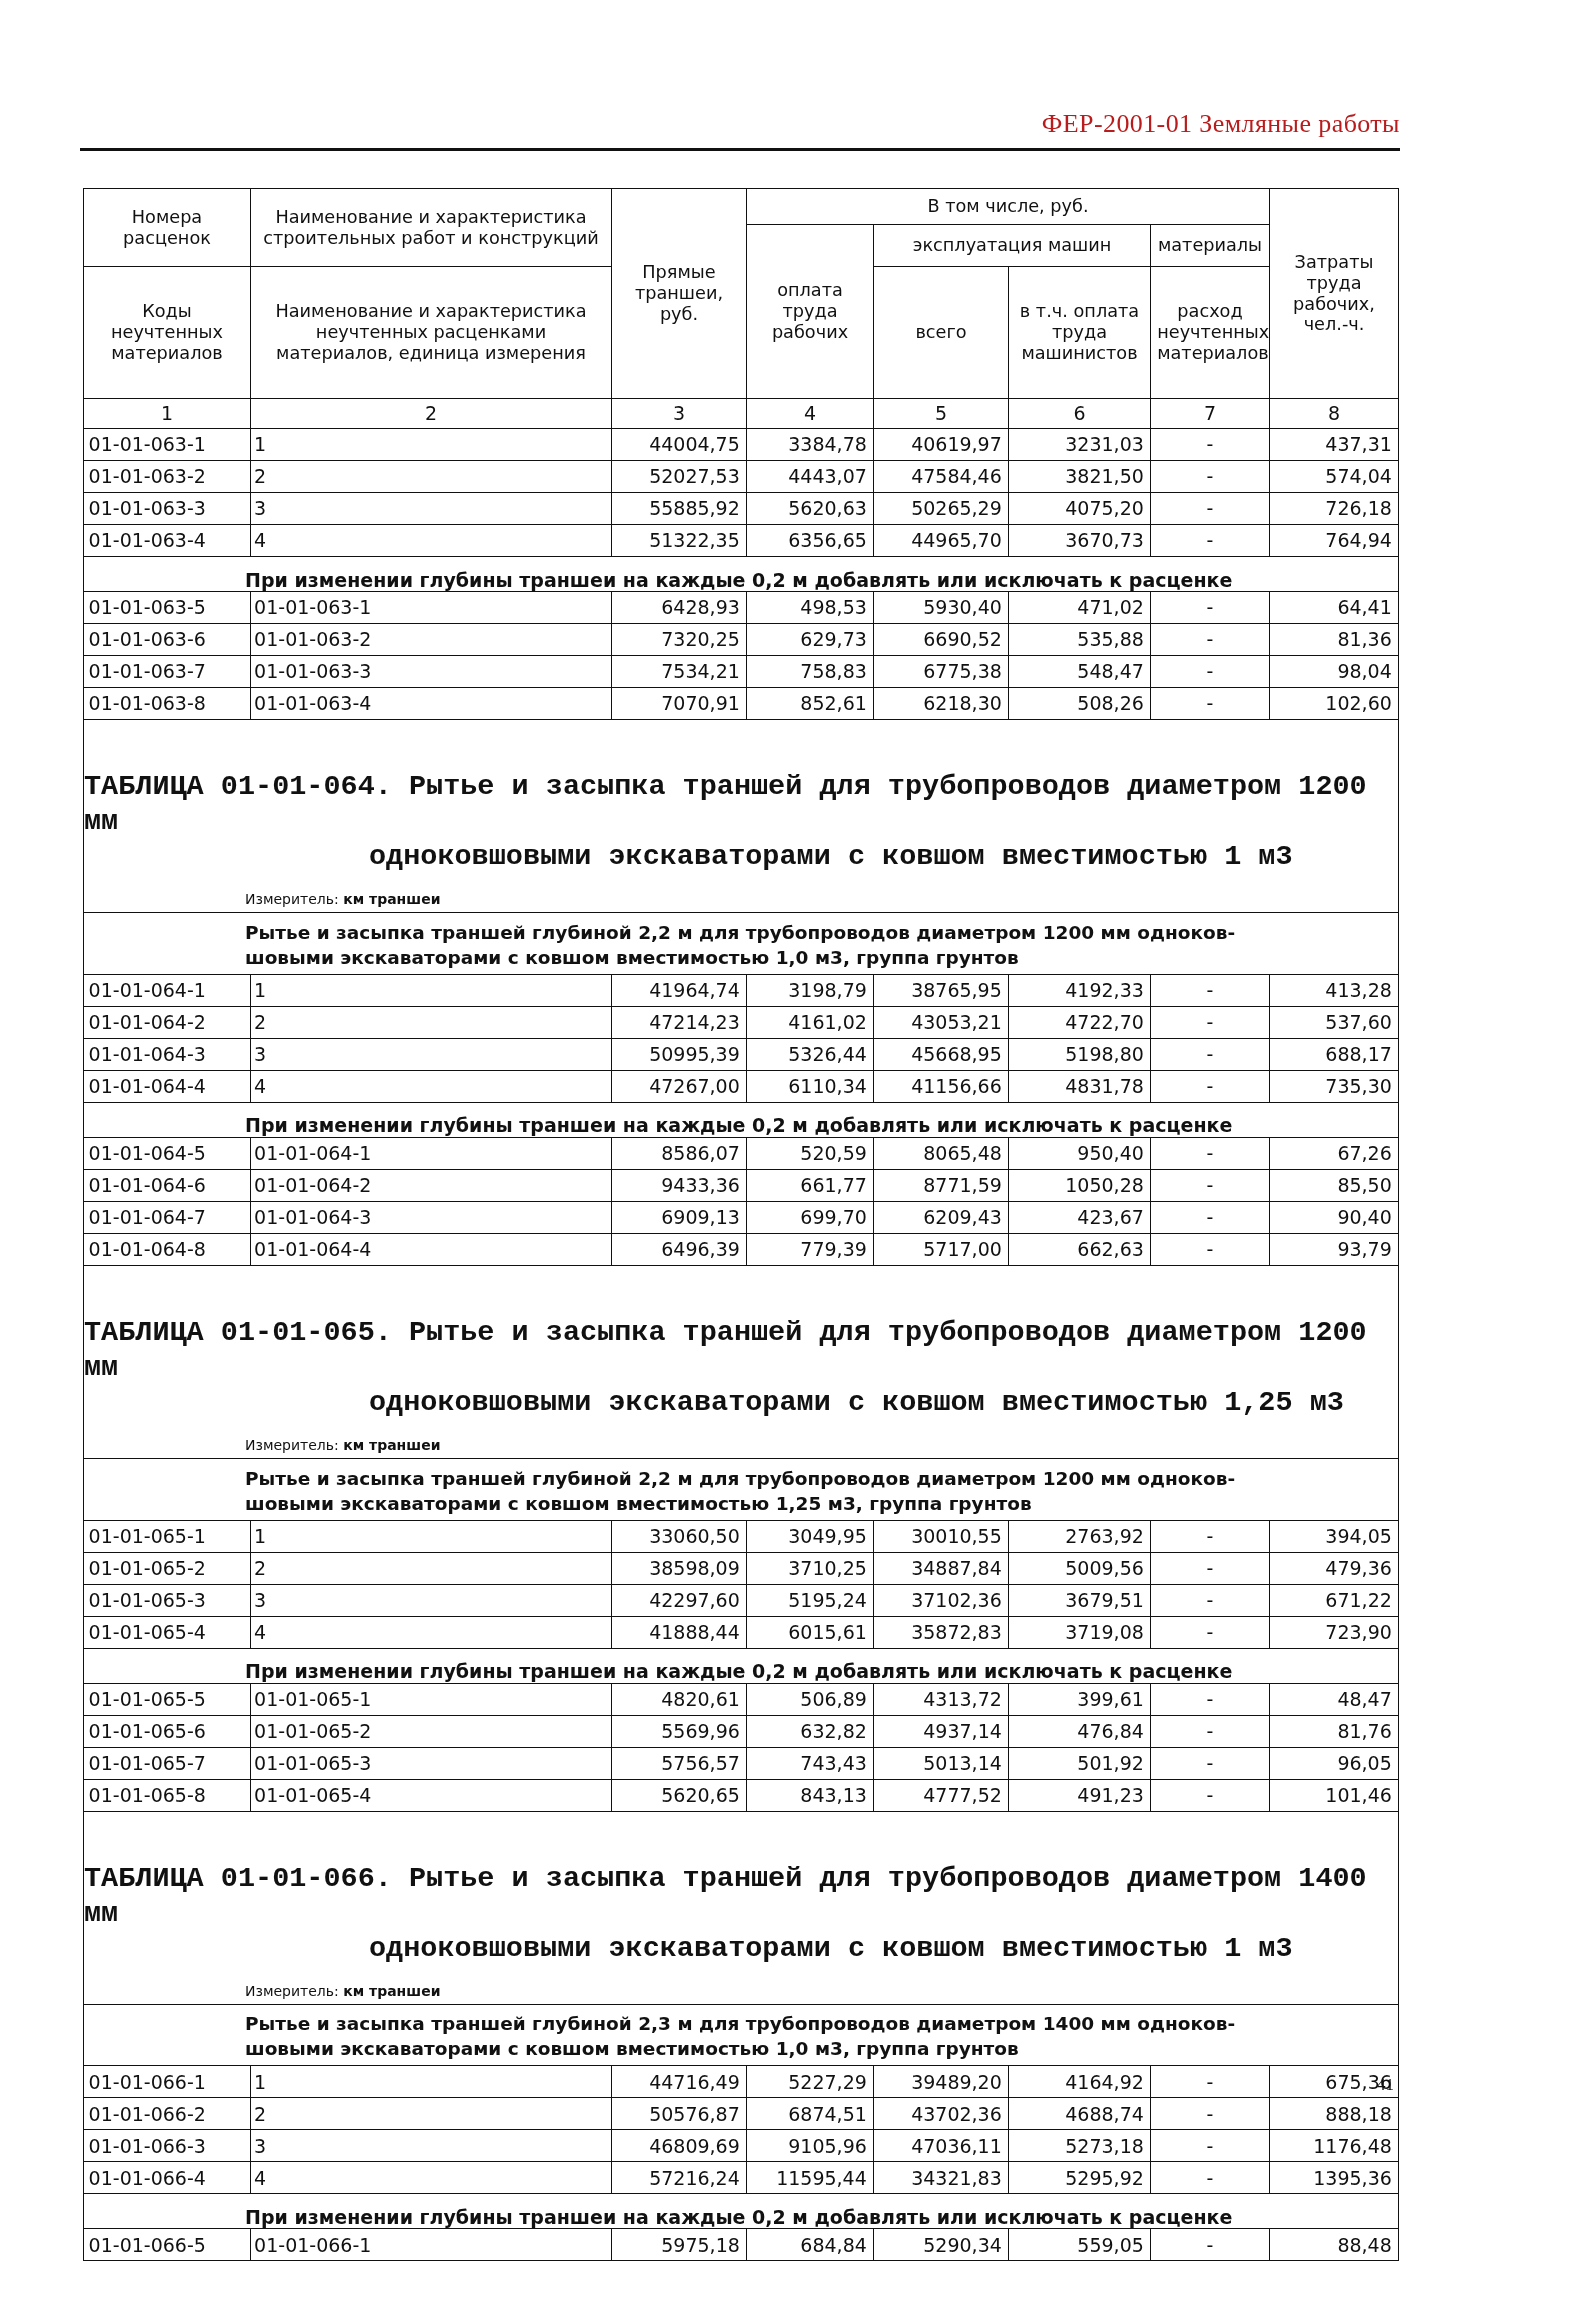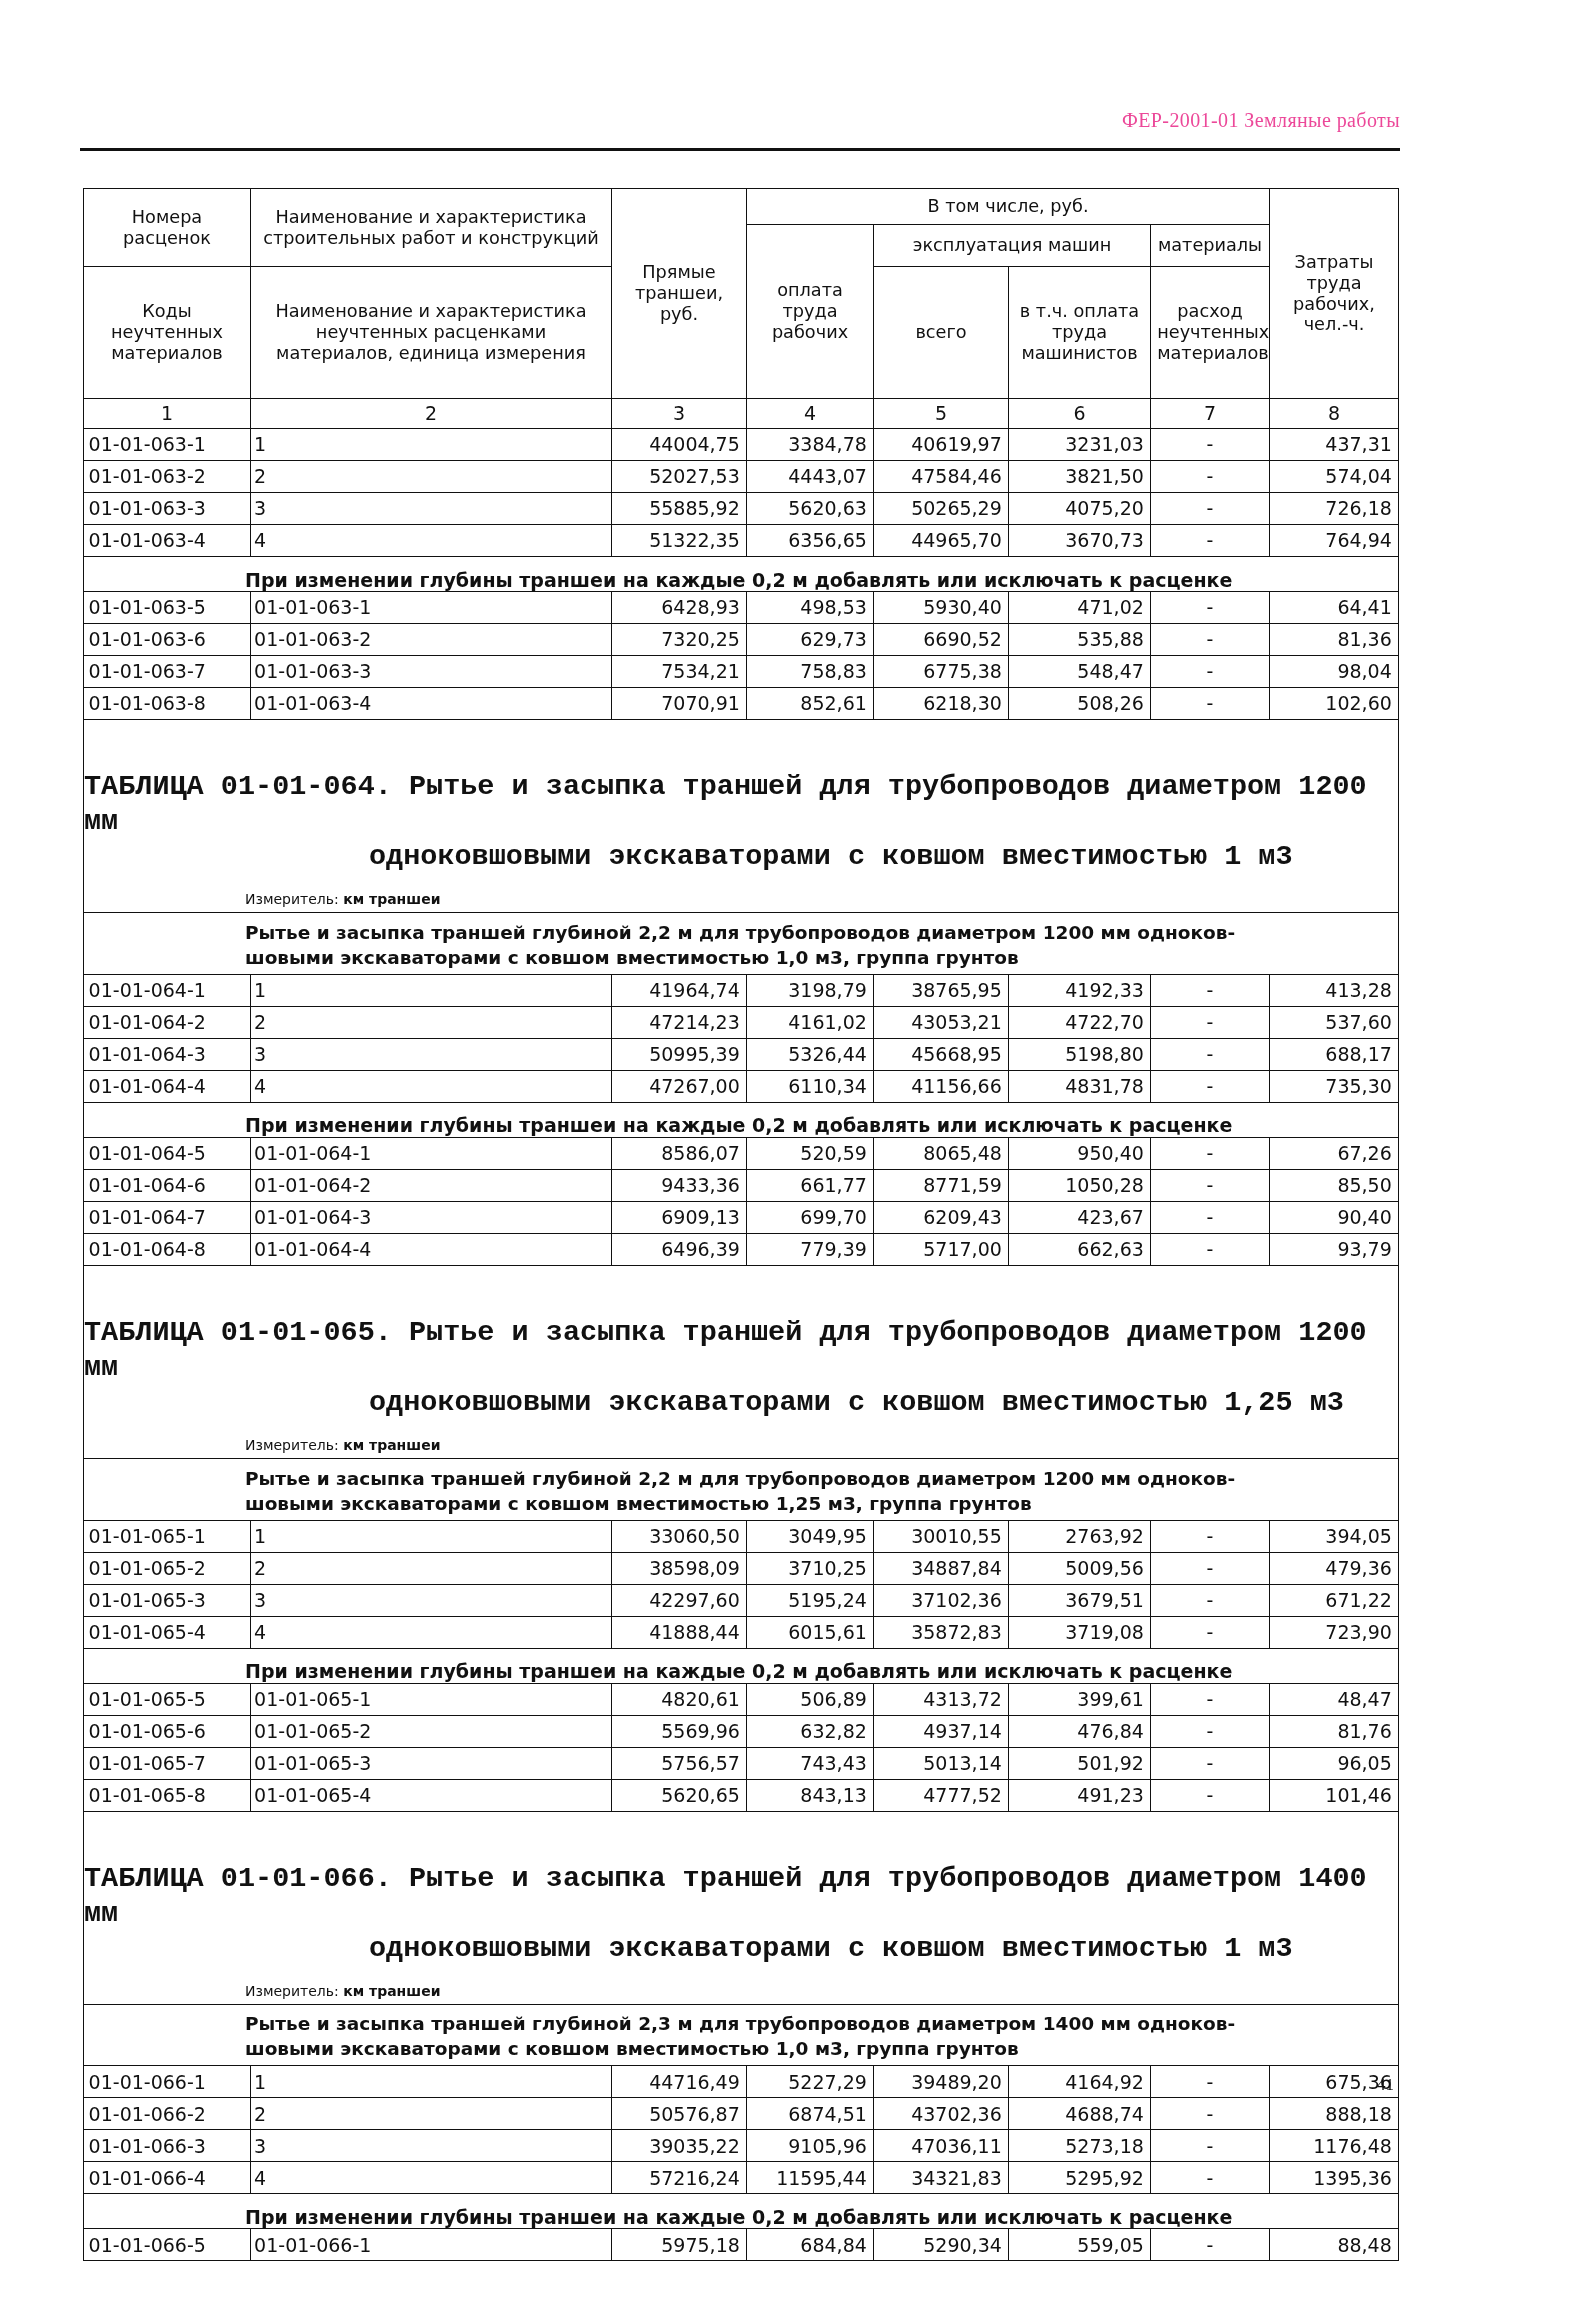--- a/index.html
+++ b/index.html
@@ -1,17 +1,17 @@
 <!DOCTYPE html>
 <html style="font-size:12.3px"><head>
 <meta charset="utf-8">
 <style>
   html, body { margin:0; padding:0; background:#ffffff; }
   body { width:1592px; height:2307px; position:relative; font-family:"DejaVu Sans", sans-serif; color:#111; }
-  .running-head { position:absolute; top:109px; right:192px; font-family:"Liberation Serif", serif; font-size:20px; color:#ec4899; letter-spacing:0.4px;margin-left:15px; }
+  .running-head { position:absolute; top:109px; right:192px; font-family:"Liberation Serif", serif; font-size:26px; color:#b91c1c; letter-spacing:0.4px;margin-left:15px; }
   .head-rule { position:absolute; top:148px; left:80px; width:1320px; height:3.1px; background:#111; }
   .page { position:absolute; top:188px; left:83px; width:1315px; }
   table { border-collapse:collapse; width:1315px; table-layout:fixed; }
   col.c1 { width:167px; } col.c2 { width:361px; } col.c3 { width:135px; } col.c4 { width:127px; }
   col.c5 { width:135px; } col.c6 { width:142px; } col.c7 { width:119px; } col.c8 { width:129px; }
   th, td { border:1.5px solid #111; padding:0 6.2px; font-size:19px; line-height:1.18; }
   th { font-weight:normal; text-align:center; vertical-align:middle; font-size:17.7px; }
   .colnums td { text-align:center; height:29px; font-size:19px; }
   tr.data td { height:31px; }
   td.code { text-align:left; padding-left:4.6px; white-space:nowrap; }
@@ -390,21 +390,21 @@
           <td class="num">50576,87</td>
           <td class="num">6874,51</td>
           <td class="num">43702,36</td>
           <td class="num">4688,74</td>
           <td class="dash">-</td>
           <td class="num">888,18</td>
         </tr>
         <tr class="data">
           <td class="code">01-01-066-3</td>
           <td class="name">3</td>
-          <td class="num">39035,22</td>
+          <td class="num">46809,69</td>
           <td class="num">9105,96</td>
           <td class="num">47036,11</td>
           <td class="num">5273,18</td>
           <td class="dash">-</td>
           <td class="num">1176,48</td>
         </tr>
         <tr class="data">
           <td class="code">01-01-066-4</td>
           <td class="name">4</td>
           <td class="num">57216,24</td>

